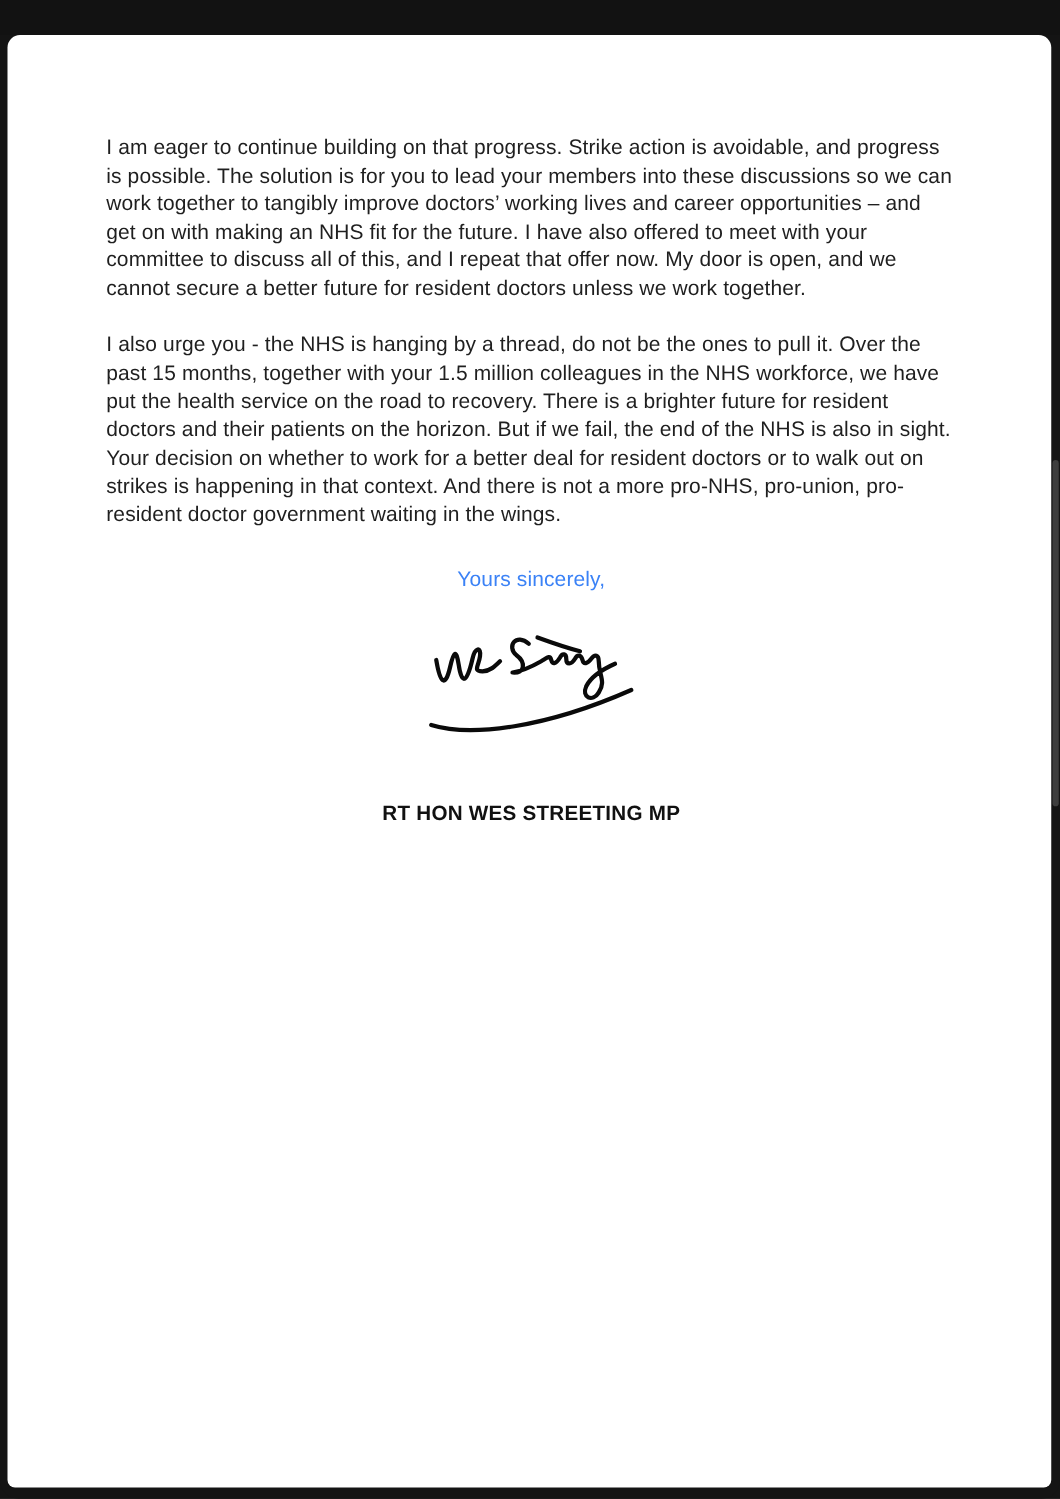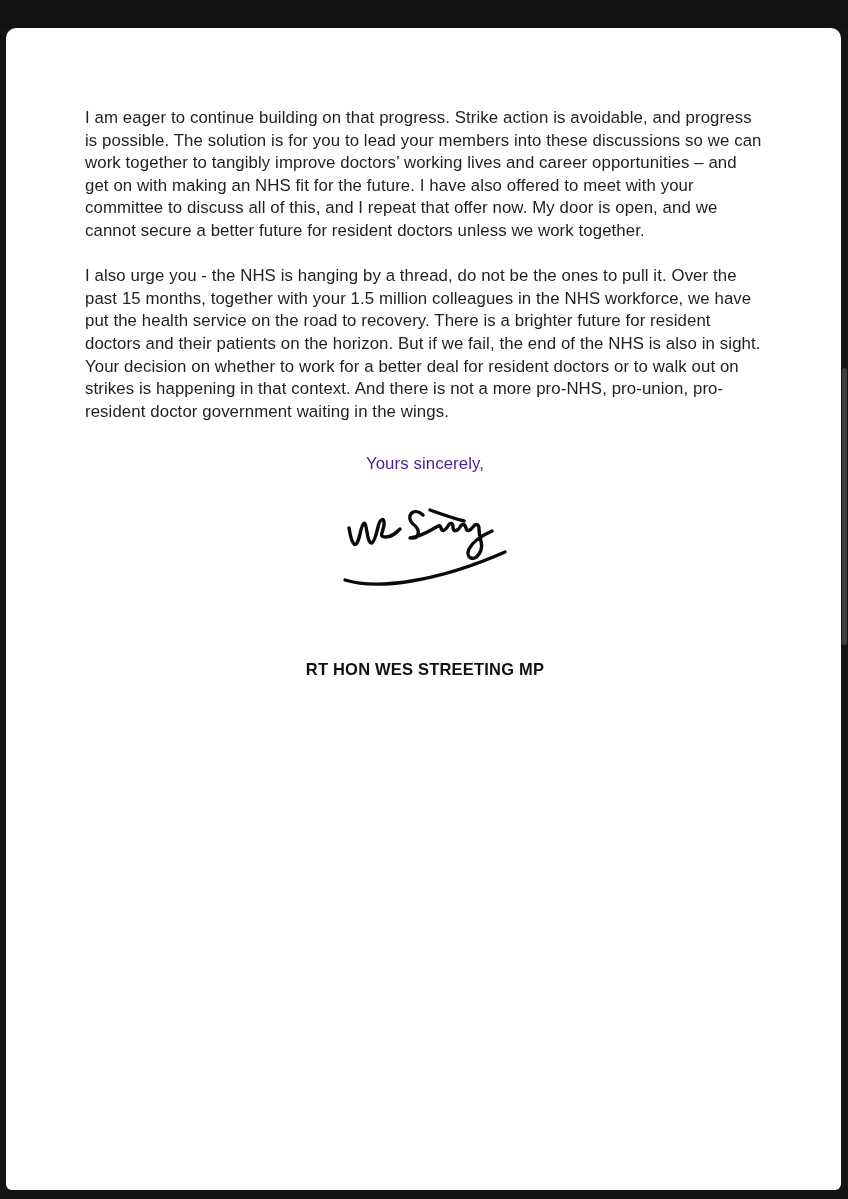--- a/index.html
+++ b/index.html
@@ -51,37 +51,37 @@
     text-align: left;
   }
 
   .center-block {
     text-align: center;
     margin-top: 30px;
   }
 
   .closing {
     font-size: 16.8px;
-    color: #4c1d95;
+    color: #3b82f6;
   }
 
   .signature-wrap {
     margin: 18px auto 0 auto;
     width: 180px;
     height: 104px;
   }
 
   .signature-wrap svg {
     display: block;
     width: 100%;
     height: 100%;
   }
 
   .signoff {
-    margin-top: 60px;
+    margin-top: 42px;
     font-weight: bold;
     font-size: 16.5px;
     color: #111111;
     letter-spacing: 0.2px;
   }
 
   .scrollbar-thumb {
     position: absolute;
     top: 368px;
     right: 1px;

